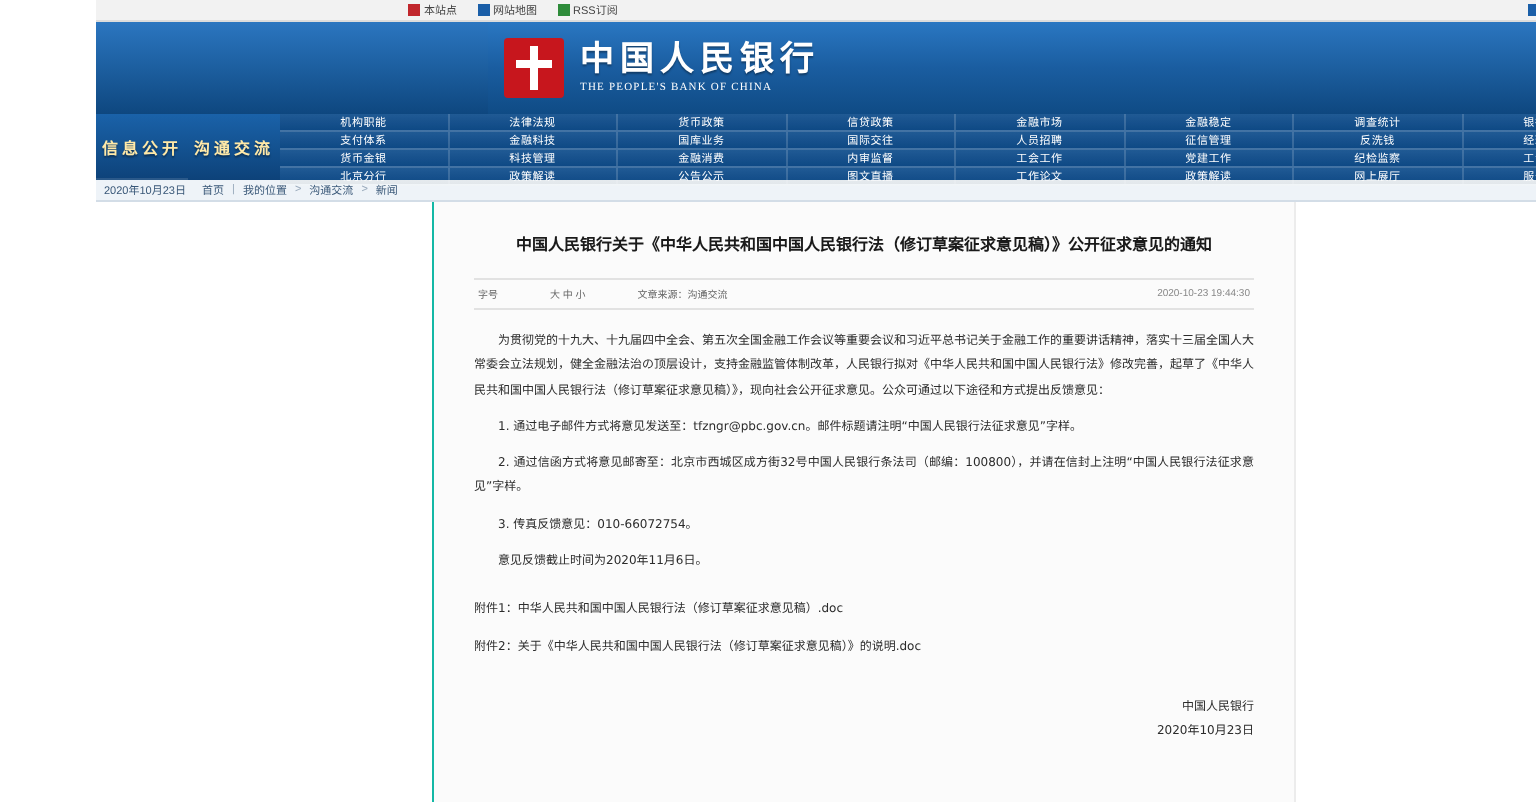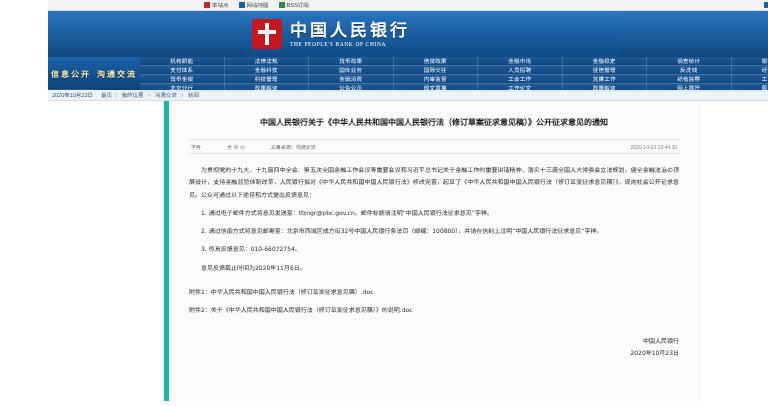--- a/index.html
+++ b/index.html
@@ -181,23 +181,23 @@
   .crumbbar .date { margin-right: 4px; }
   .crumbbar .sep { color: #9ab; }
 
   
   .content-wrap {
     background: #ffffff;
     padding: 0;
   }
   .doc {
     margin: 0 auto;
-    width: 536px;
+    width: 432px;
     background: #fbfbfb;
-    border-left: 5px solid #14b8a6;
+    border-left: 1px solid #14b8a6;
     border-right: 1px solid #ececec;
     padding: 10px 20px 14px 20px;
     box-sizing: border-box;
     min-height: 300px;
   }
   .doc-title {
     text-align: center;
     font-size: 8px;
     font-weight: bold;
     color: #1a1a1a;

